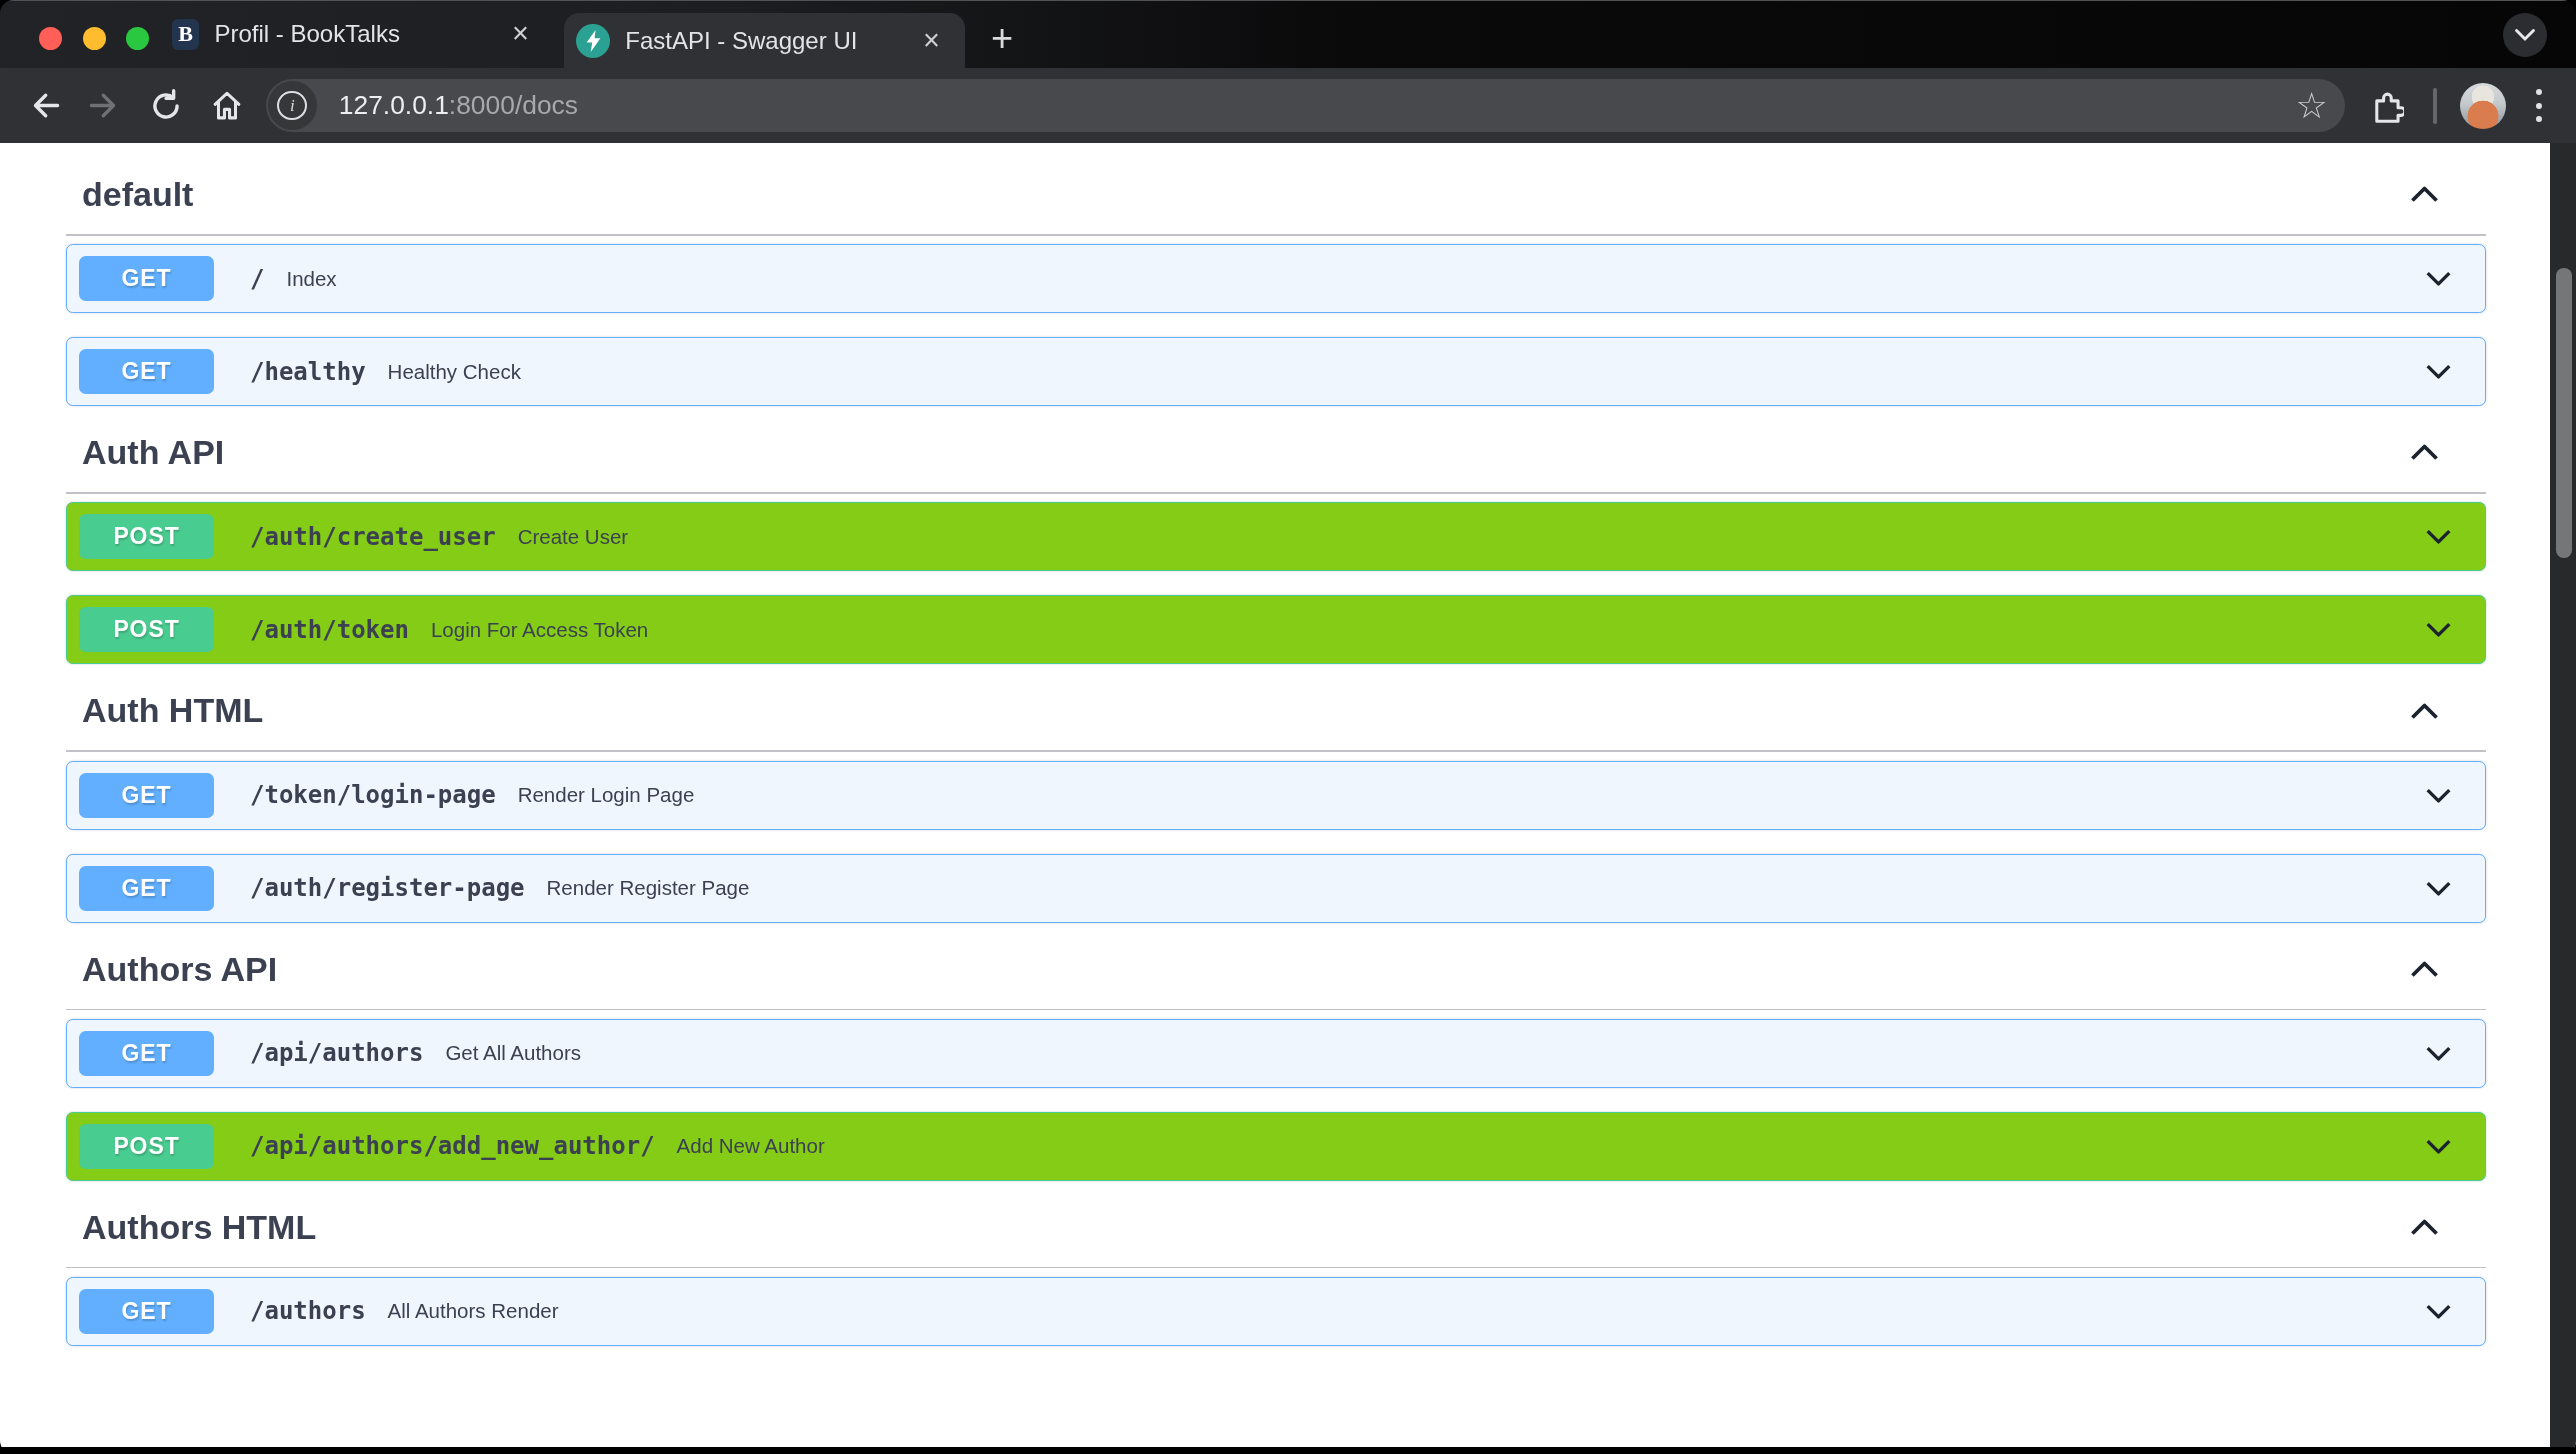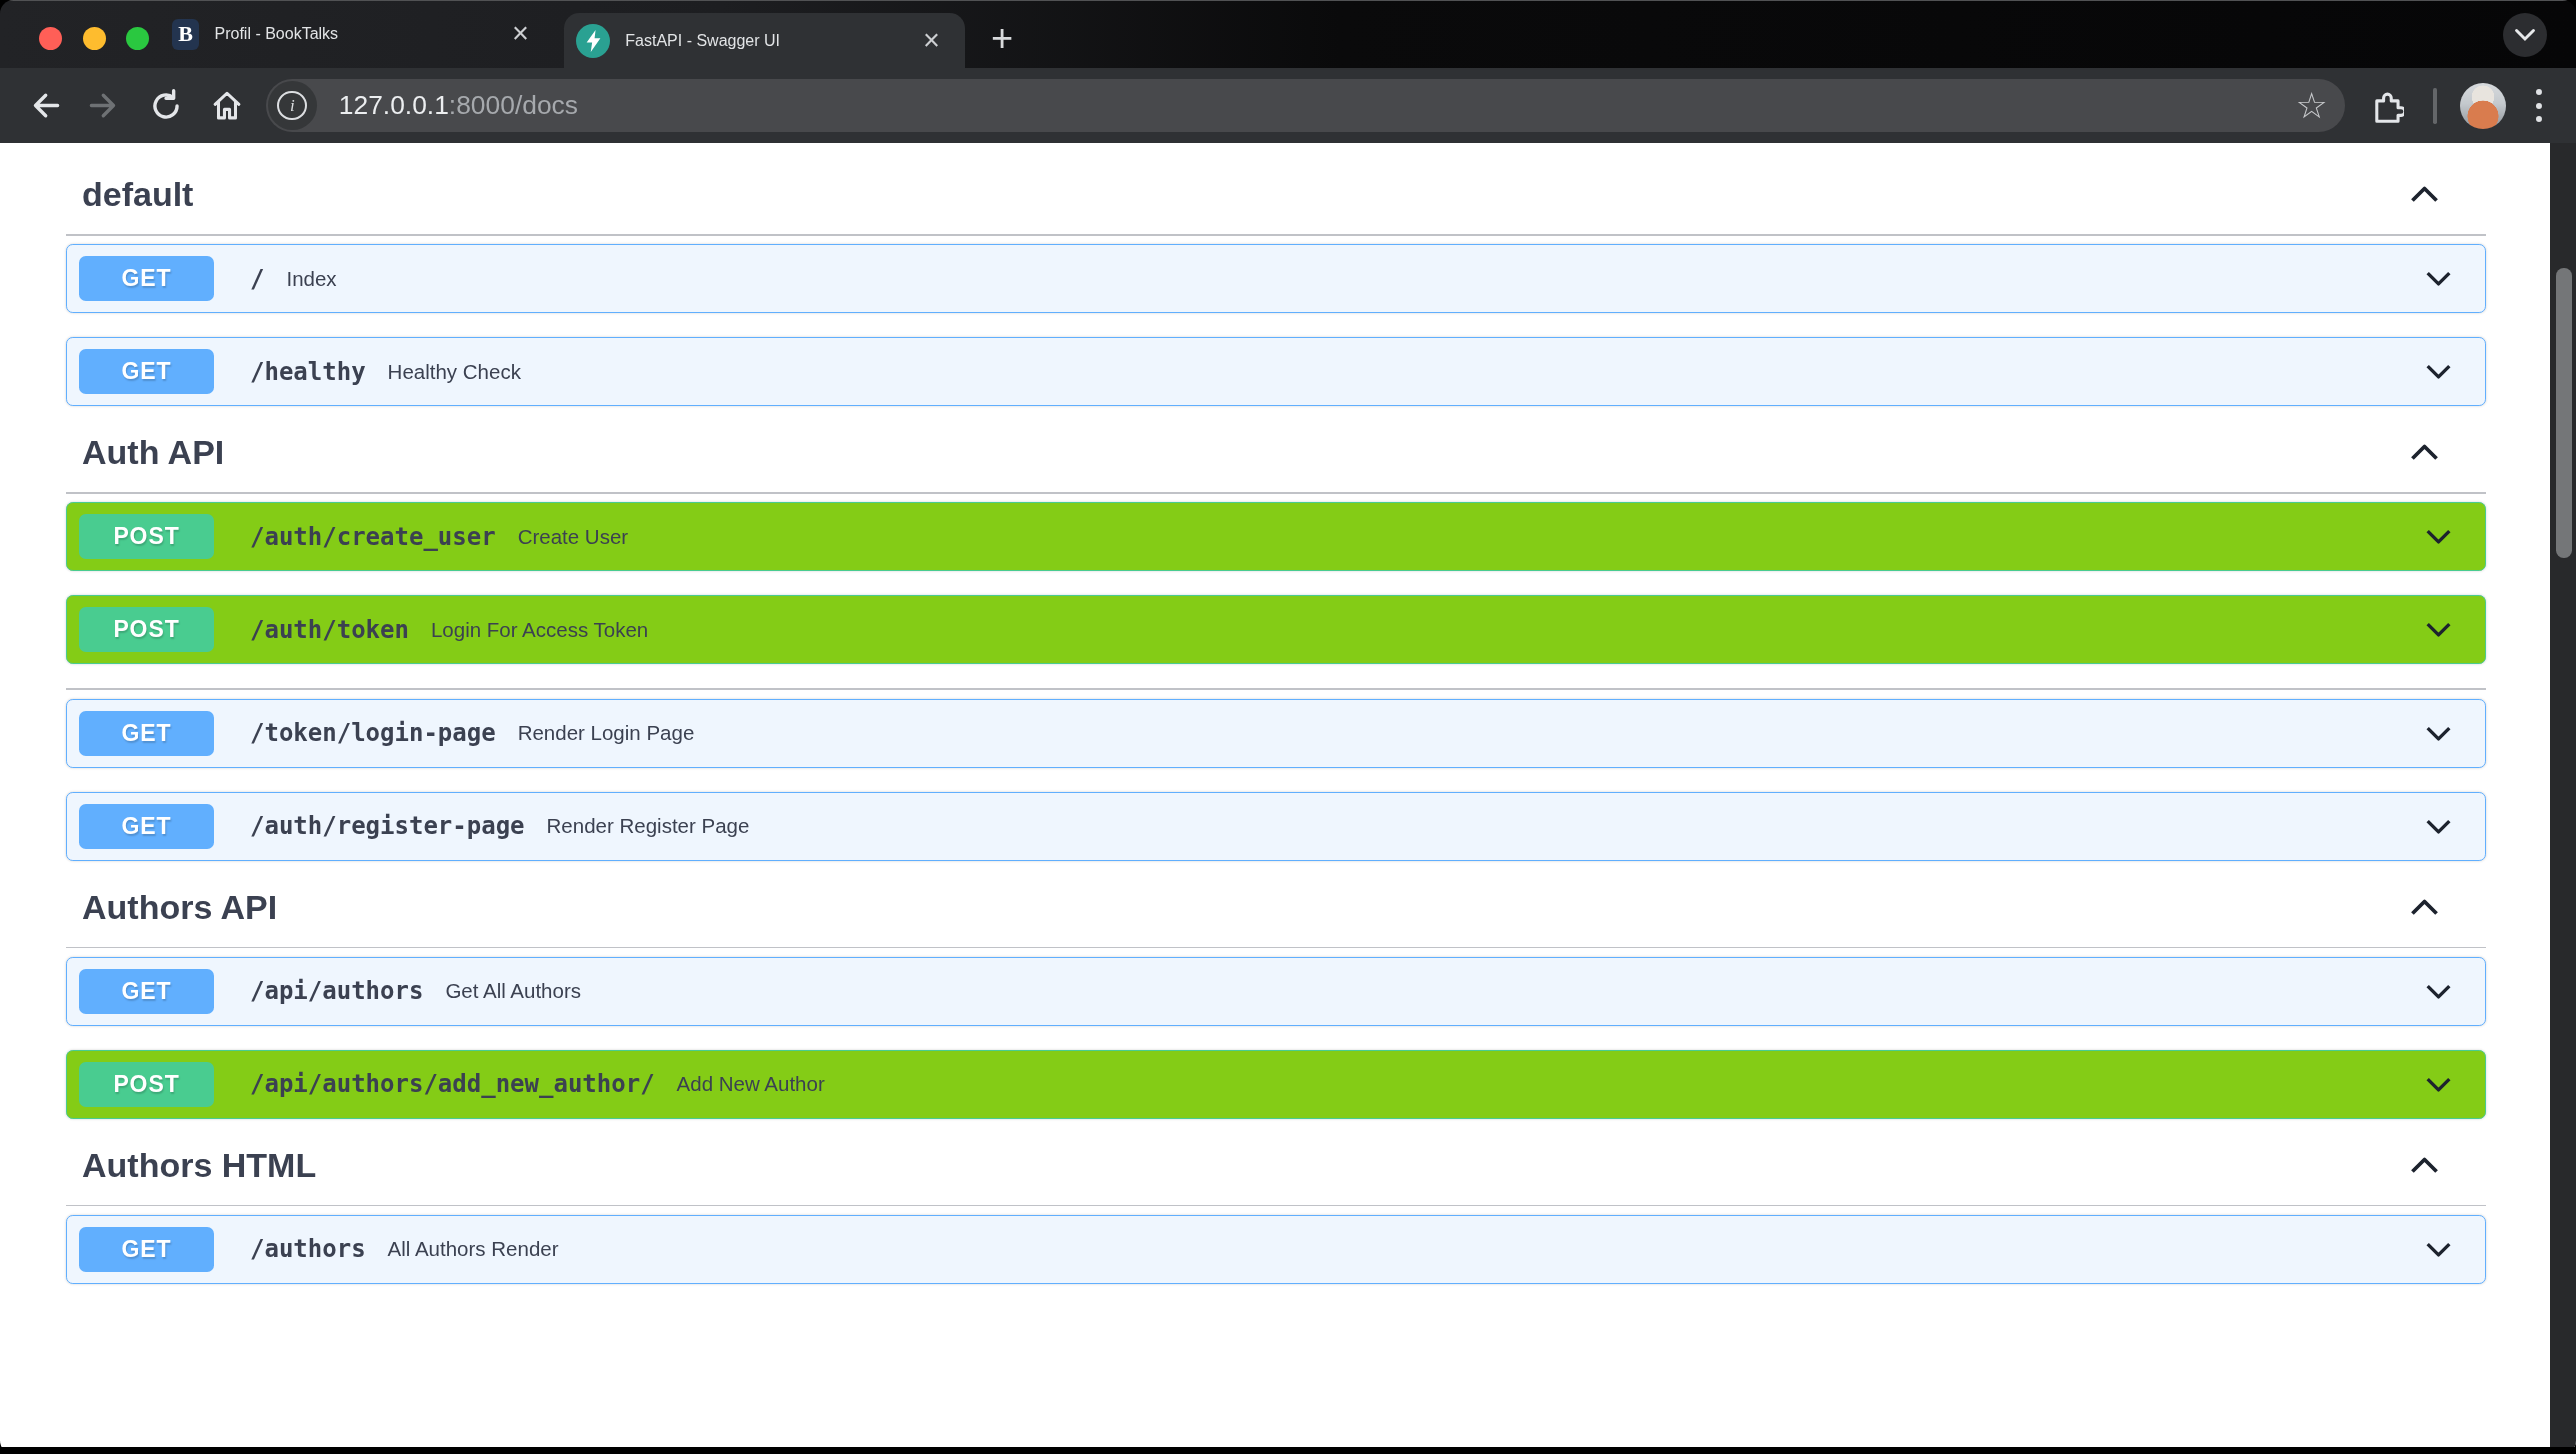--- a/index.html
+++ b/index.html
@@ -12,21 +12,21 @@
             border-top:1.7px solid #515254;box-sizing:border-box;}
   .traffic{position:absolute;left:39px;top:25.6px;display:flex;gap:20.5px;}
   .traffic span{width:23px;height:23px;border-radius:50%;display:block;}
   .dot-close{background:#ff5f57;}
   .dot-min{background:#febc2e;}
   .dot-zoom{background:#2ac840;}
 
   .tab{position:absolute;top:0;height:66px;display:flex;align-items:center;box-sizing:border-box;}
   .tab-inactive{left:162px;width:392px;}
   .tab-active{left:564px;width:401px;background:#2f3134;border-radius:15.3px 15.3px 0 0;top:12px;height:56px;}
-  .tab-title{font-size:16px;color:#e2e4e6;white-space:nowrap;overflow:hidden;max-width:256px;margin-left:15.3px;}
+  .tab-title{font-size:24px;color:#e2e4e6;white-space:nowrap;overflow:hidden;max-width:256px;margin-left:15.3px;}
   .tab-close{margin-left:auto;margin-right:19px;color:#cdcfd2;font-size:29px;line-height:25.6px;width:29px;height:29px;
              display:flex;align-items:center;justify-content:center;}
   .favicon-b{width:27px;height:31px;background:#23344f;border-radius:6px;color:#fff;
              font-weight:700;font-size:22px;display:flex;align-items:center;justify-content:center;margin-left:10.2px;
              font-family:"Liberation Serif",serif;}
   .favicon-fastapi{width:34px;height:34px;border-radius:50%;background:#2aa192;display:flex;align-items:center;
              justify-content:center;margin-left:12px;flex:none;}
   .newtab{position:absolute;left:980px;top:15.3px;width:44px;height:44px;color:#d8dadc;font-size:38px;
           display:flex;align-items:center;justify-content:center;font-weight:300;}
   .tabsearch{position:absolute;left:2503px;top:12px;width:44px;height:44px;border-radius:50%;background:#2c2d30;
@@ -231,20 +231,28 @@
           <span class="path">/auth/token</span>
           <span class="summary">Login For Access Token</span>
           <span class="op-caret">
             <svg width="29" height="17" viewBox="0 0 36 22">
                 <path d="M4 4 L18 18 L32 4" fill="none" stroke="#1d232e" stroke-width="4.4" stroke-linejoin="round"></path>
               </svg>
           </span>
         </div>
       </div>
 
+      <div class="sec-header">
+        <h2 class="sec-title">Auth HTML</h2>
+        <span class="sec-caret">
+          <svg width="31" height="19" viewBox="0 0 36 22">
+              <path d="M4 18 L18 4 L32 18" fill="none" stroke="#1d232e" stroke-width="4.4" stroke-linejoin="round"></path>
+            </svg>
+        </span>
+      </div>
       <div class="sec-rule"></div>
       <div class="ops">
         <div class="op get">
           <span class="badge">GET</span>
           <span class="path">/token/login-page</span>
           <span class="summary">Render Login Page</span>
           <span class="op-caret">
             <svg width="29" height="17" viewBox="0 0 36 22">
                 <path d="M4 4 L18 18 L32 4" fill="none" stroke="#1d232e" stroke-width="4.4" stroke-linejoin="round"></path>
               </svg>

